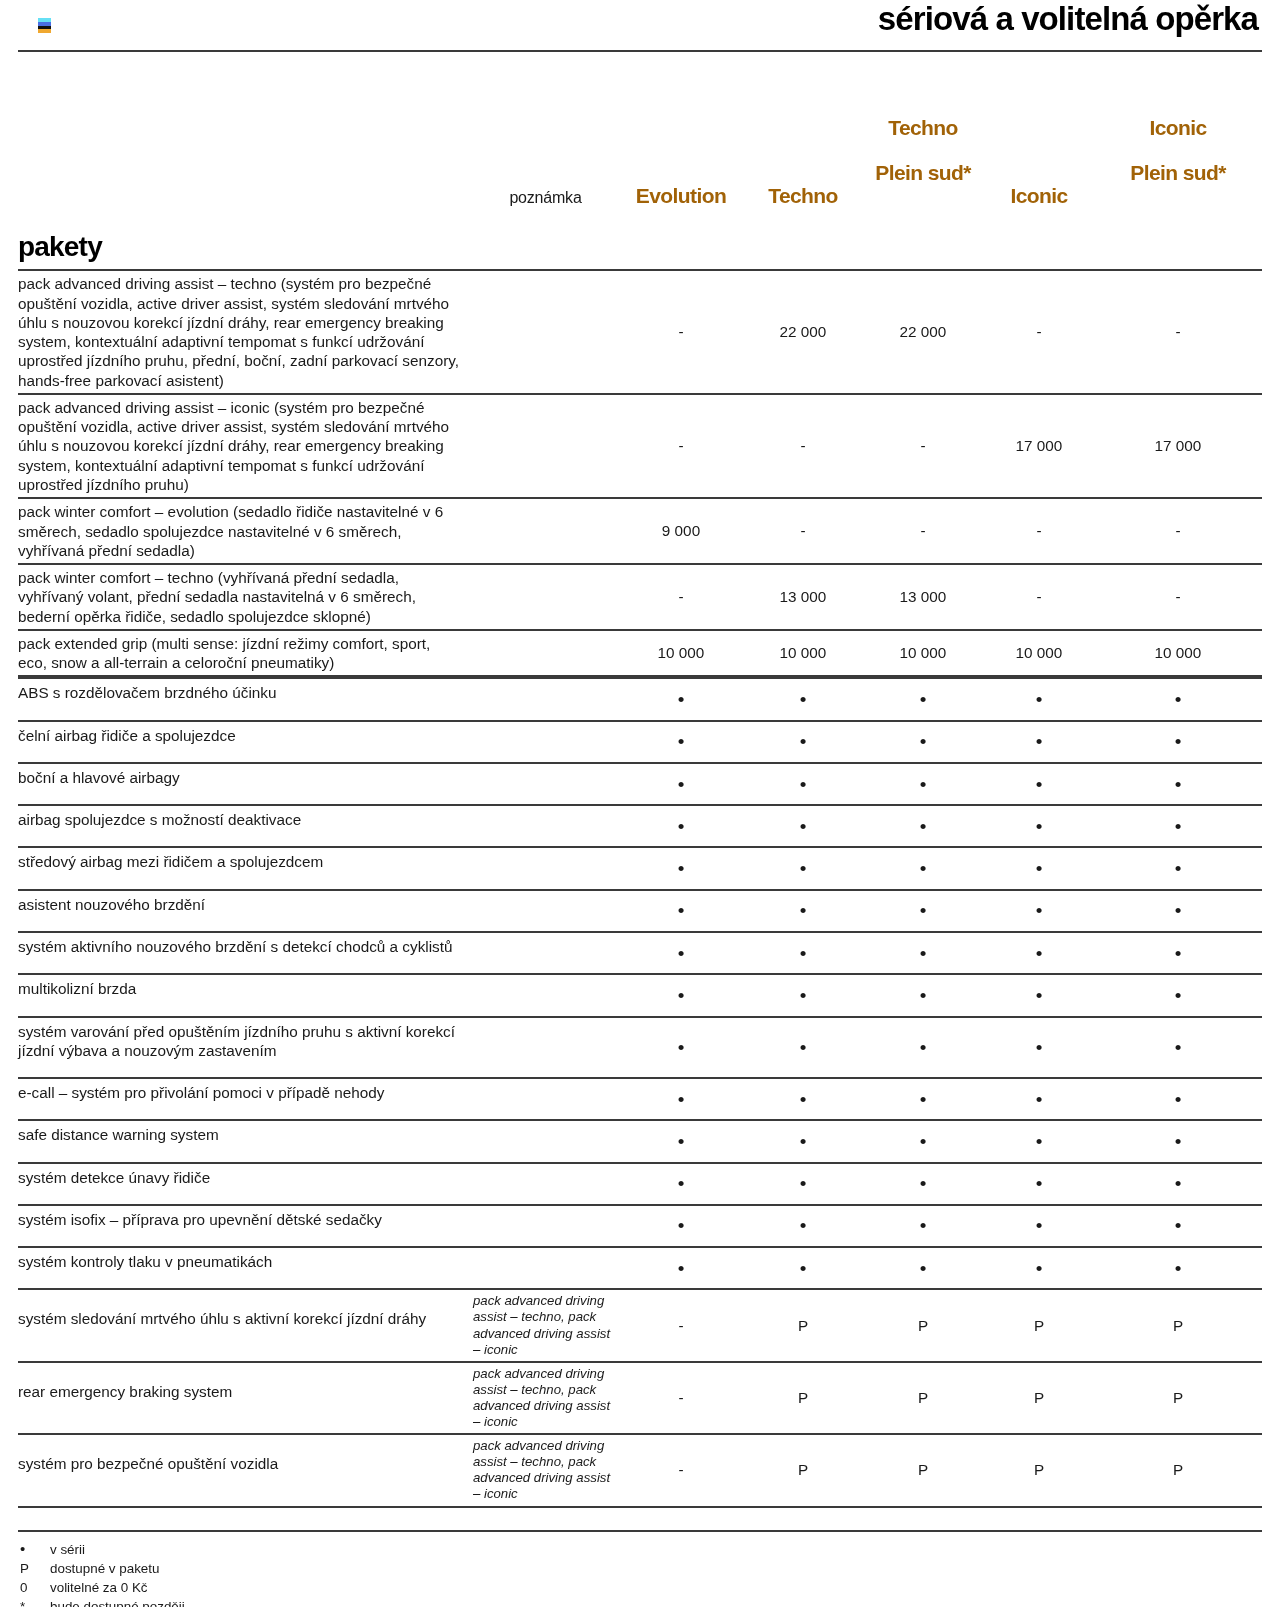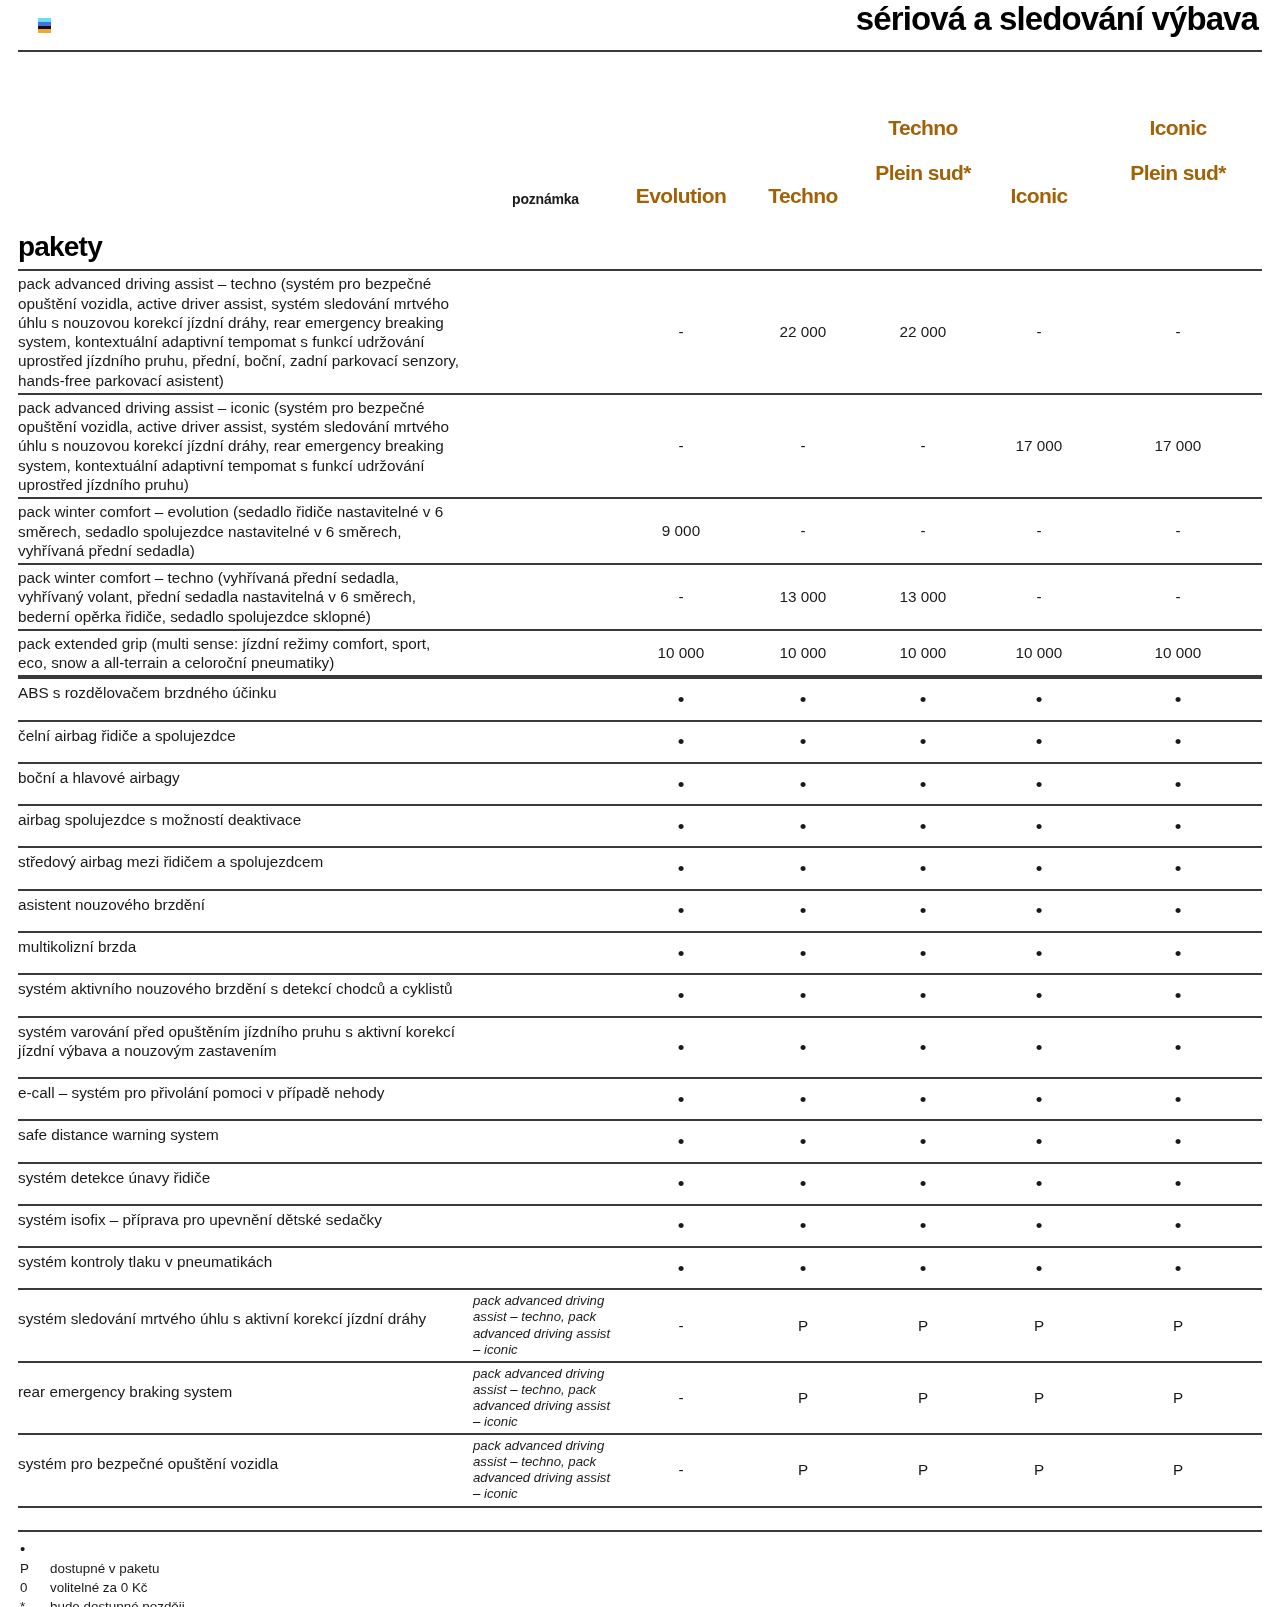--- a/index.html
+++ b/index.html
@@ -55,22 +55,22 @@
     border-collapse: collapse;
     table-layout: fixed;
     margin-top: 42px;
   }
   .colheader td {
     vertical-align: bottom;
     padding: 0 0 2px 0;
     text-align: center;
   }
   .ch-note {
-    font-size: 14px;
-    font-weight: 700;
+    font-size: 16px;
+    font-weight: 400;
     letter-spacing: -0.2px;
   }
   .ch-variant {
     font-size: 21px;
     font-weight: 700;
     letter-spacing: -0.6px;
     line-height: 1.08;
     color: #a16207;
     white-space: pre-line;
   }
@@ -159,21 +159,21 @@
 
   <div class="topbar">
     <span class="brand-mark">
       <svg width="13" height="15" viewBox="0 0 13 15" aria-hidden="true">
         <rect x="0" y="0" width="13" height="4" fill="#66e0f5"></rect>
         <rect x="0" y="4" width="13" height="4" fill="#4a6fe3"></rect>
         <rect x="0" y="8" width="13" height="3" fill="#111111"></rect>
         <rect x="0" y="11" width="13" height="4" fill="#f0a830"></rect>
       </svg>
     </span>
-    <h1 class="page-title">sériová a sledování výbava</h1>
+    <h1 class="page-title">sériová a volitelná opěrka</h1>
   </div>
   <hr class="rule-heavy">
 
   <table class="colheader">
     <colgroup>
       <col style="width:455px">
       <col style="width:145px">
       <col style="width:126px">
       <col style="width:118px">
       <col style="width:122px">
@@ -318,30 +318,30 @@
         <tr class="safety">
           <td class="desc"><span>asistent nouzového brzdění</span></td>
           <td class="note"></td>
           <td class="val dot">•</td>
           <td class="val dot">•</td>
           <td class="val dot">•</td>
           <td class="val dot">•</td>
           <td class="val dot">•</td>
         </tr>
         <tr class="safety">
+          <td class="desc"><span>systém aktivního nouzového brzdění s detekcí chodců a cyklistů</span></td>
+          <td class="note"></td>
+          <td class="val dot">•</td>
+          <td class="val dot">•</td>
+          <td class="val dot">•</td>
+          <td class="val dot">•</td>
+          <td class="val dot">•</td>
+        </tr>
+        <tr class="safety">
           <td class="desc"><span>multikolizní brzda</span></td>
-          <td class="note"></td>
-          <td class="val dot">•</td>
-          <td class="val dot">•</td>
-          <td class="val dot">•</td>
-          <td class="val dot">•</td>
-          <td class="val dot">•</td>
-        </tr>
-        <tr class="safety">
-          <td class="desc"><span>systém aktivního nouzového brzdění s detekcí chodců a cyklistů</span></td>
           <td class="note"></td>
           <td class="val dot">•</td>
           <td class="val dot">•</td>
           <td class="val dot">•</td>
           <td class="val dot">•</td>
           <td class="val dot">•</td>
         </tr>
         <tr class="safety">
           <td class="desc"><span>systém varování před opuštěním jízdního pruhu s aktivní korekcí jízdní výbava a nouzovým zastavením</span></td>
           <td class="note"></td>
@@ -422,20 +422,21 @@
           <td class="val">P</td>
           <td class="val">P</td>
           <td class="val">P</td>
         </tr>
       </tbody>
   </table>
 
   <div class="legend" id="legend">
       <div class="legend-row">
         <span class="legend-sym bullet">•</span>
+        <span class="legend-txt">v sérii</span>
       </div>
       <div class="legend-row">
         <span class="legend-sym">P</span>
         <span class="legend-txt">dostupné v paketu</span>
       </div>
       <div class="legend-row">
         <span class="legend-sym">0</span>
         <span class="legend-txt">volitelné za 0 Kč</span>
       </div>
       <div class="legend-row">

